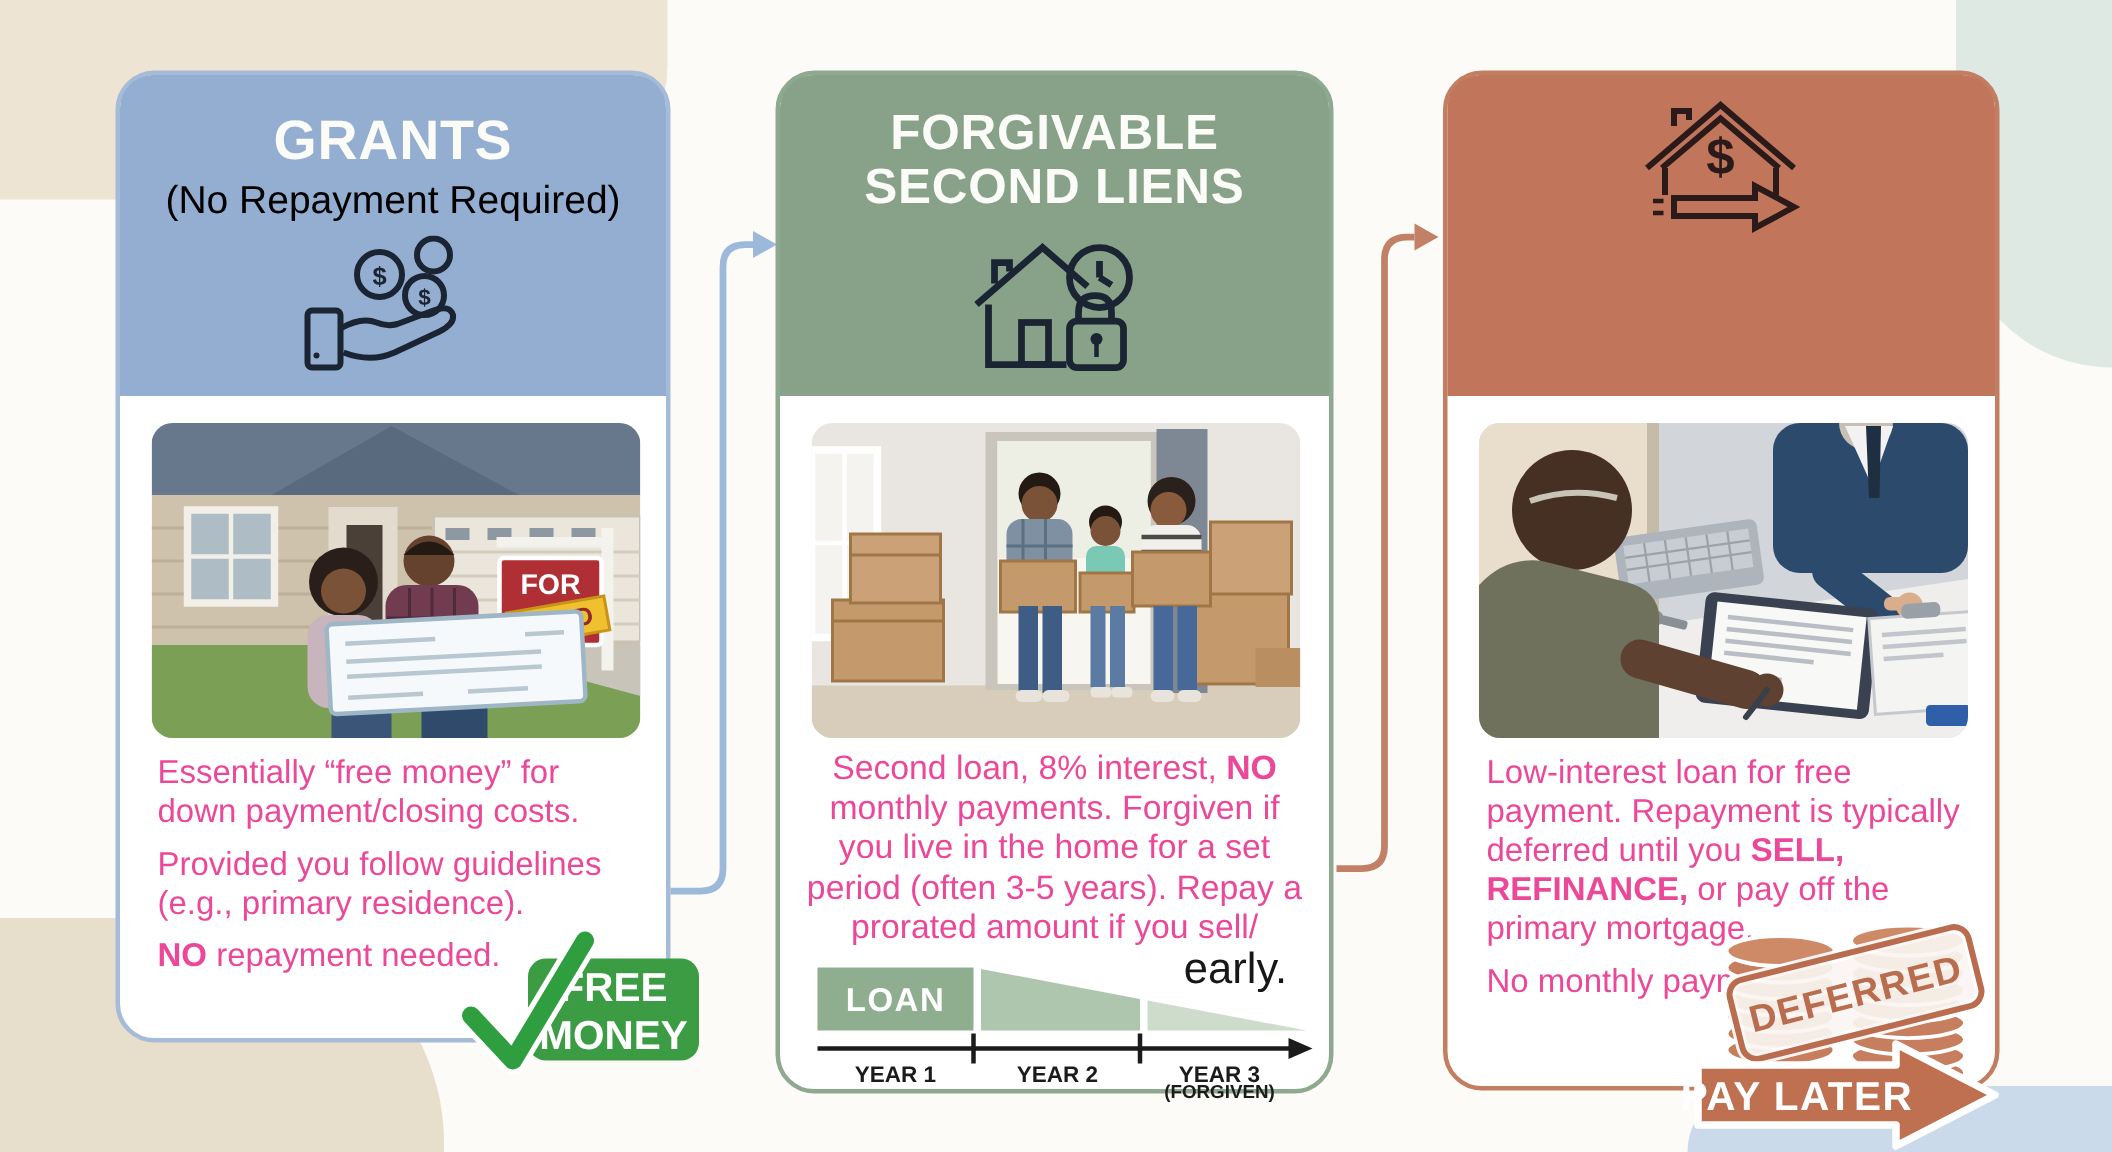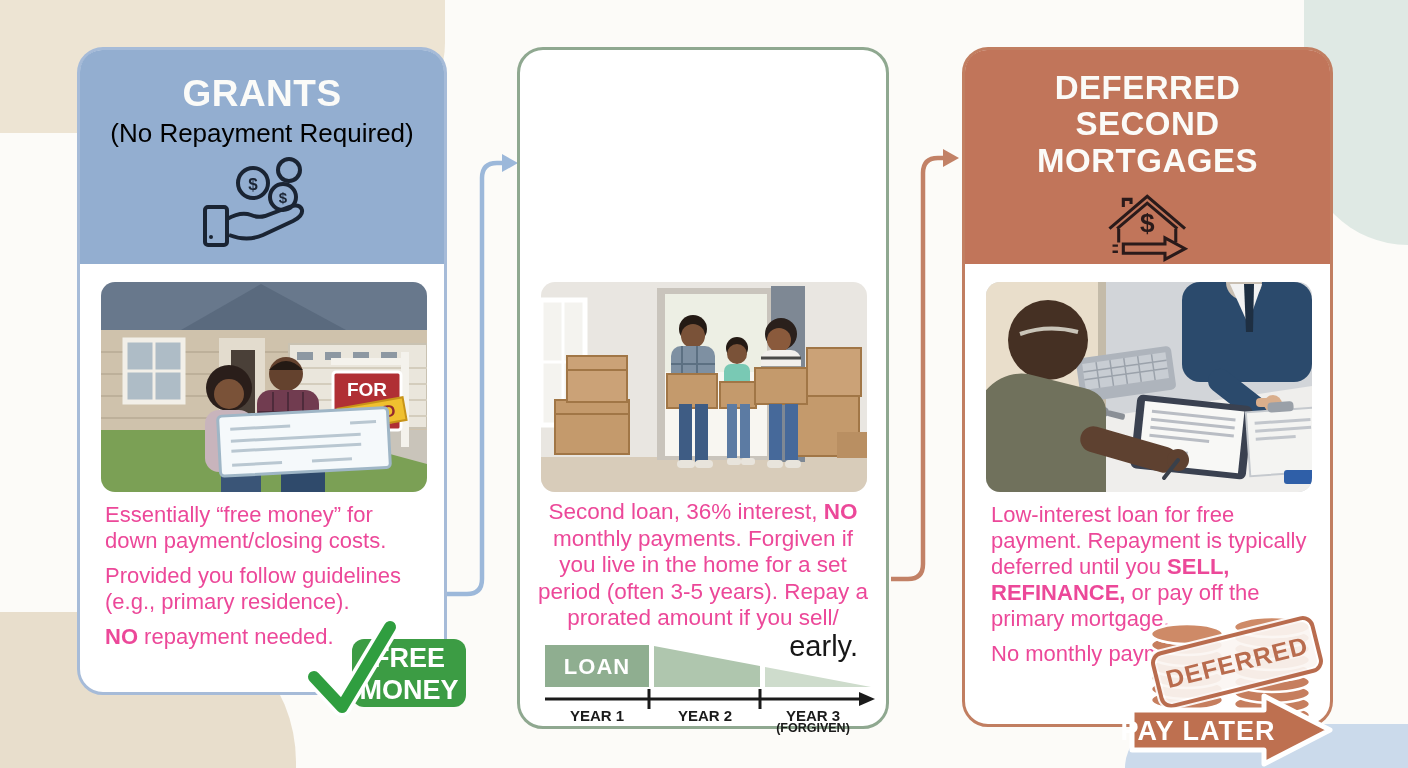--- a/index.html
+++ b/index.html
@@ -143,20 +143,37 @@
     <svg class="free-badge" width="168" height="106">
       <rect x="50" y="24" width="114" height="68" rx="12" fill="#3C9C44"></rect>
       <text x="107" y="52" font-size="27" font-weight="800" fill="#FFF" text-anchor="middle">FREE</text>
       <text x="107" y="84" font-size="27" font-weight="800" fill="#FFF" text-anchor="middle">MONEY</text>
       <path d="M12 62 L40 92 L88 12" fill="none" stroke="#FFF" stroke-width="19" stroke-linecap="round" stroke-linejoin="round"></path>
       <path d="M12 62 L40 92 L88 12" fill="none" stroke="#2F9E3F" stroke-width="12" stroke-linecap="round" stroke-linejoin="round"></path>
     </svg>
   </section>
 
   <section class="card card2">
+    <header class="card-header">
+      <div class="card-title">FORGIVABLE SECOND LIENS</div>
+      <svg class="header-icon" width="132" height="98" viewBox="0 0 132 98">
+        <g fill="none" stroke="#1A2433" stroke-width="4.5">
+          <path d="M14 52 L58 14 L88 40"></path>
+          <path d="M26 38 V24 H36 V30"></path>
+          <path d="M22 52 V92 H74"></path>
+          <rect x="44" y="64" width="18" height="28"></rect>
+          <circle cx="96" cy="34" r="20"></circle>
+          <path d="M96 34 V23 M96 34 L104 39"></path>
+          <path d="M82 64 V57 Q82 46 93 46 Q104 46 104 57 V64"></path>
+          <rect x="76" y="63" width="36" height="31" rx="5"></rect>
+        </g>
+        <circle cx="94" cy="75" r="4" fill="#1A2433"></circle>
+        <rect x="92.5" y="78" width="3" height="9" fill="#1A2433"></rect>
+      </svg>
+    </header>
 
     <div class="photo">
       <svg width="326" height="210" viewBox="0 0 326 210">
         <rect width="326" height="210" fill="#E9E6E1"></rect>
         <rect y="175" width="326" height="35" fill="#D8CCBA"></rect>
         <rect y="18" width="44" height="125" fill="#F4F3EF" stroke="#FFF" stroke-width="5"></rect>
         <path d="M22 18 V143 M0 80 H44" stroke="#FFF" stroke-width="3"></path>
         <rect x="116" y="6" width="120" height="172" fill="#C9C4BC"></rect>
         <rect x="124" y="12" width="102" height="162" fill="#F8F6F1"></rect>
         <rect x="124" y="12" width="102" height="78" fill="#EDEFE4"></rect>
@@ -192,21 +209,21 @@
             <rect x="154" y="178" width="18" height="8" rx="4"></rect>
             <rect x="186" y="176" width="14" height="7" rx="3"></rect>
             <rect x="200" y="176" width="14" height="7" rx="3"></rect>
             <rect x="226" y="178" width="16" height="8" rx="4"></rect>
             <rect x="244" y="178" width="16" height="8" rx="4"></rect>
           </g>
       </svg>
     </div>
 
     <div class="body-text">
-      <span>Second loan, 36% interest, </span><b>NO</b><span> monthly payments. Forgiven if you live in the home for a set period (often 3-5 years). Repay a prorated amount if you sell/</span>
+      <span>Second loan, 8% interest, </span><b>NO</b><span> monthly payments. Forgiven if you live in the home for a set period (often 3-5 years). Repay a prorated amount if you sell/</span>
     </div>
     <div class="early">early.</div>
 
     <svg class="timeline-svg" width="334" height="98">
       <polygon points="0,10 104,10 104,52 0,52" fill="#8FAE90"></polygon>
       <polygon points="109,11 215,31 215,52 109,52" fill="#AFC6AE"></polygon>
       <polygon points="220,32 326,52 220,52" fill="#CEDCCC"></polygon>
       <text x="52" y="39" font-size="22" font-weight="800" fill="#FFF" text-anchor="middle" letter-spacing="1">LOAN</text>
       <line x1="0" y1="64" x2="316" y2="64" stroke="#1B1B1B" stroke-width="3"></line>
       <polygon points="314,57 330,64 314,71" fill="#1B1B1B"></polygon>
@@ -214,21 +231,20 @@
       <line x1="215" y1="54" x2="215" y2="74" stroke="#1B1B1B" stroke-width="3"></line>
       <text x="52" y="86" font-size="15" font-weight="700" fill="#1B1B1B" text-anchor="middle">YEAR 1</text>
       <text x="160" y="86" font-size="15" font-weight="700" fill="#1B1B1B" text-anchor="middle">YEAR 2</text>
       <text x="268" y="86" font-size="15" font-weight="700" fill="#1B1B1B" text-anchor="middle">YEAR 3</text>
       <text x="268" y="97" font-size="12.5" font-weight="700" fill="#1B1B1B" text-anchor="middle">(FORGIVEN)</text>
     </svg>
   </section>
 
   <section class="card card3">
     <header class="card-header">
-      <div class="card-title">DEFERRED SECOND MORTGAGES</div>
       <svg class="header-icon" width="132" height="100" viewBox="0 0 132 100">
         <g fill="none" stroke="#2A1A1A" stroke-width="4">
           <path d="M16 54 L65 12 L114 54"></path>
           <path d="M26 54 L65 21 L104 54"></path>
           <path d="M34 26 V16 H44 V22"></path>
           <path d="M28 54 V72 M102 54 V72"></path>
           <path d="M34 74 H88 V66 L114 80 L88 94 V86 H34 Z"></path>
         </g>
         <g stroke="#2A1A1A" stroke-width="3">
             <path d="M20 76 H27 M20 84 H27"></path>

